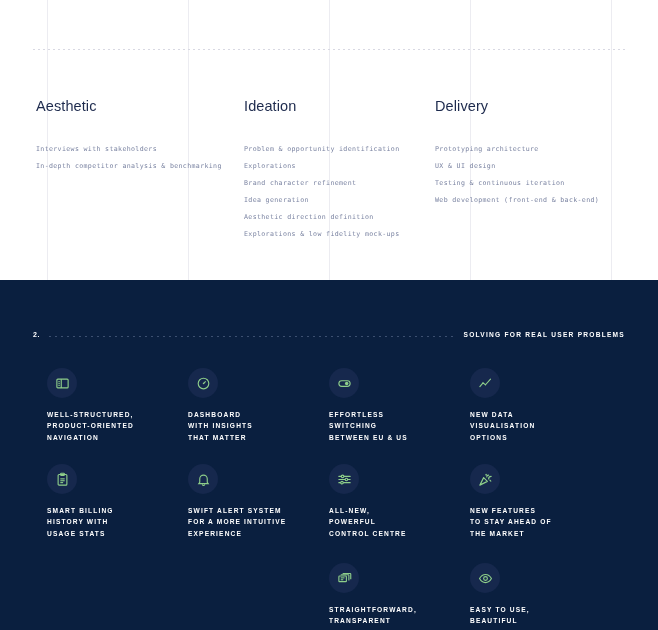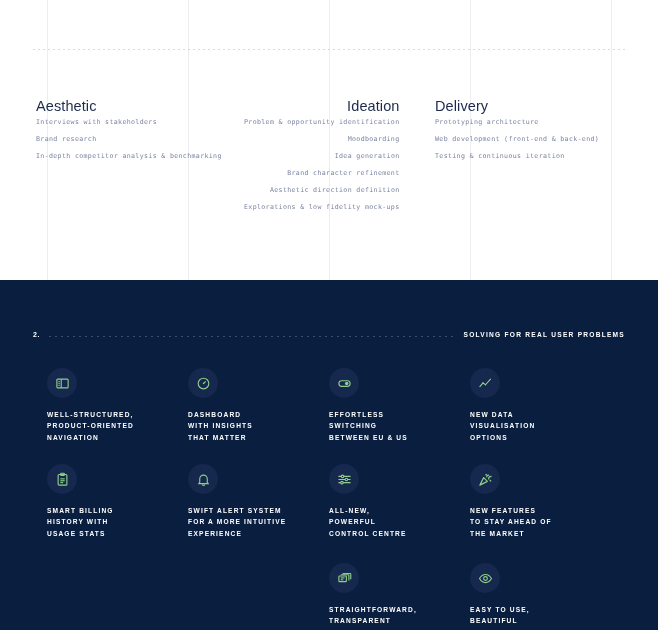--- a/index.html
+++ b/index.html
@@ -23,21 +23,21 @@
     position:absolute; left:33px; right:33px; top:49px; height:1px;
     background-image:linear-gradient(to right,#d8d8e2 0 2px, transparent 2px 5px);
     background-size:5px 1px; background-repeat:repeat-x;
   }
 
   .proc-col { position:absolute; top:98px; }
   .proc-title {
     font-size:14.5px; font-weight:400; color:#1d2a4d;
     letter-spacing:0.1px; white-space:nowrap;
   }
-  .proc-list { }
+  .proc-list { margin-top:27px; }
   .proc-item {
     font-family:"DejaVu Sans Mono", monospace;
     font-size:6.6px; color:#7b84a2; letter-spacing:0.35px;
     line-height:16.9px; white-space:nowrap;
   }
 
   
   .dark-section {
     position:absolute; left:0; top:280px; width:658px; height:350px;
     background:#0a1f3f; overflow:hidden;
@@ -85,43 +85,43 @@
       <div class="vline" style="left:329px;"></div>
       <div class="vline" style="left:470px;"></div>
       <div class="vline" style="left:611px;"></div>
       <div class="hdots"></div>
     </div>
 
     <div class="proc-col" style="left:36px;">
       <div class="proc-title">Aesthetic</div>
       <div class="proc-list">
         <div class="proc-item">Interviews with stakeholders</div>
-        <div class="proc-item">Brand research</div>
         <div class="proc-item">In-depth competitor analysis &amp; benchmarking</div>
       </div>
     </div>
 
-    <div class="proc-col" style="left:244px;text-align:right;">
+    <div class="proc-col" style="left:244px;">
       <div class="proc-title">Ideation</div>
       <div class="proc-list">
         <div class="proc-item">Problem &amp; opportunity identification</div>
-        <div class="proc-item">Moodboarding</div>
+        <div class="proc-item">Explorations</div>
+        <div class="proc-item">Brand character refinement</div>
         <div class="proc-item">Idea generation</div>
-        <div class="proc-item">Brand character refinement</div>
         <div class="proc-item">Aesthetic direction definition</div>
         <div class="proc-item">Explorations &amp; low fidelity mock-ups</div>
       </div>
     </div>
 
     <div class="proc-col" style="left:435px;">
       <div class="proc-title">Delivery</div>
       <div class="proc-list">
         <div class="proc-item">Prototyping architecture</div>
+        <div class="proc-item">UX &amp; UI design</div>
+        <div class="proc-item">Testing &amp; continuous iteration</div>
         <div class="proc-item">Web development (front-end &amp; back-end)</div>
-        <div class="proc-item">Testing &amp; continuous iteration</div>
       </div>
     </div>
 
   </section>
 
   <section class="dark-section">
 
     <div class="sec-head">
       <span class="sec-num">2.</span>
       <span class="sec-dots"></span>

